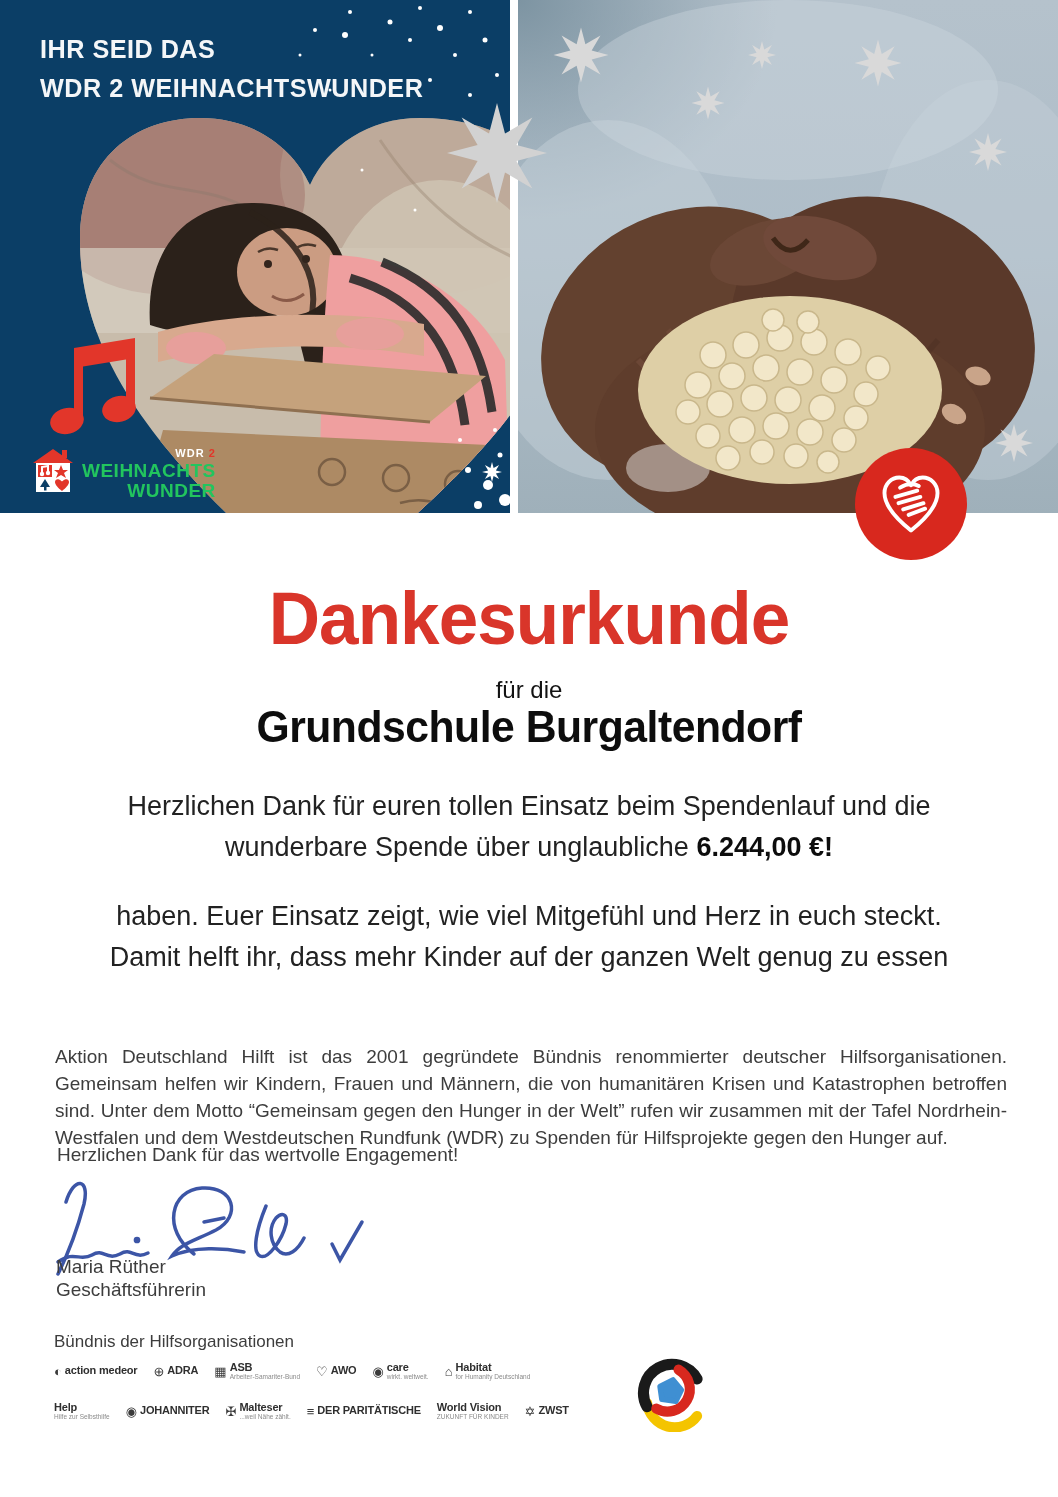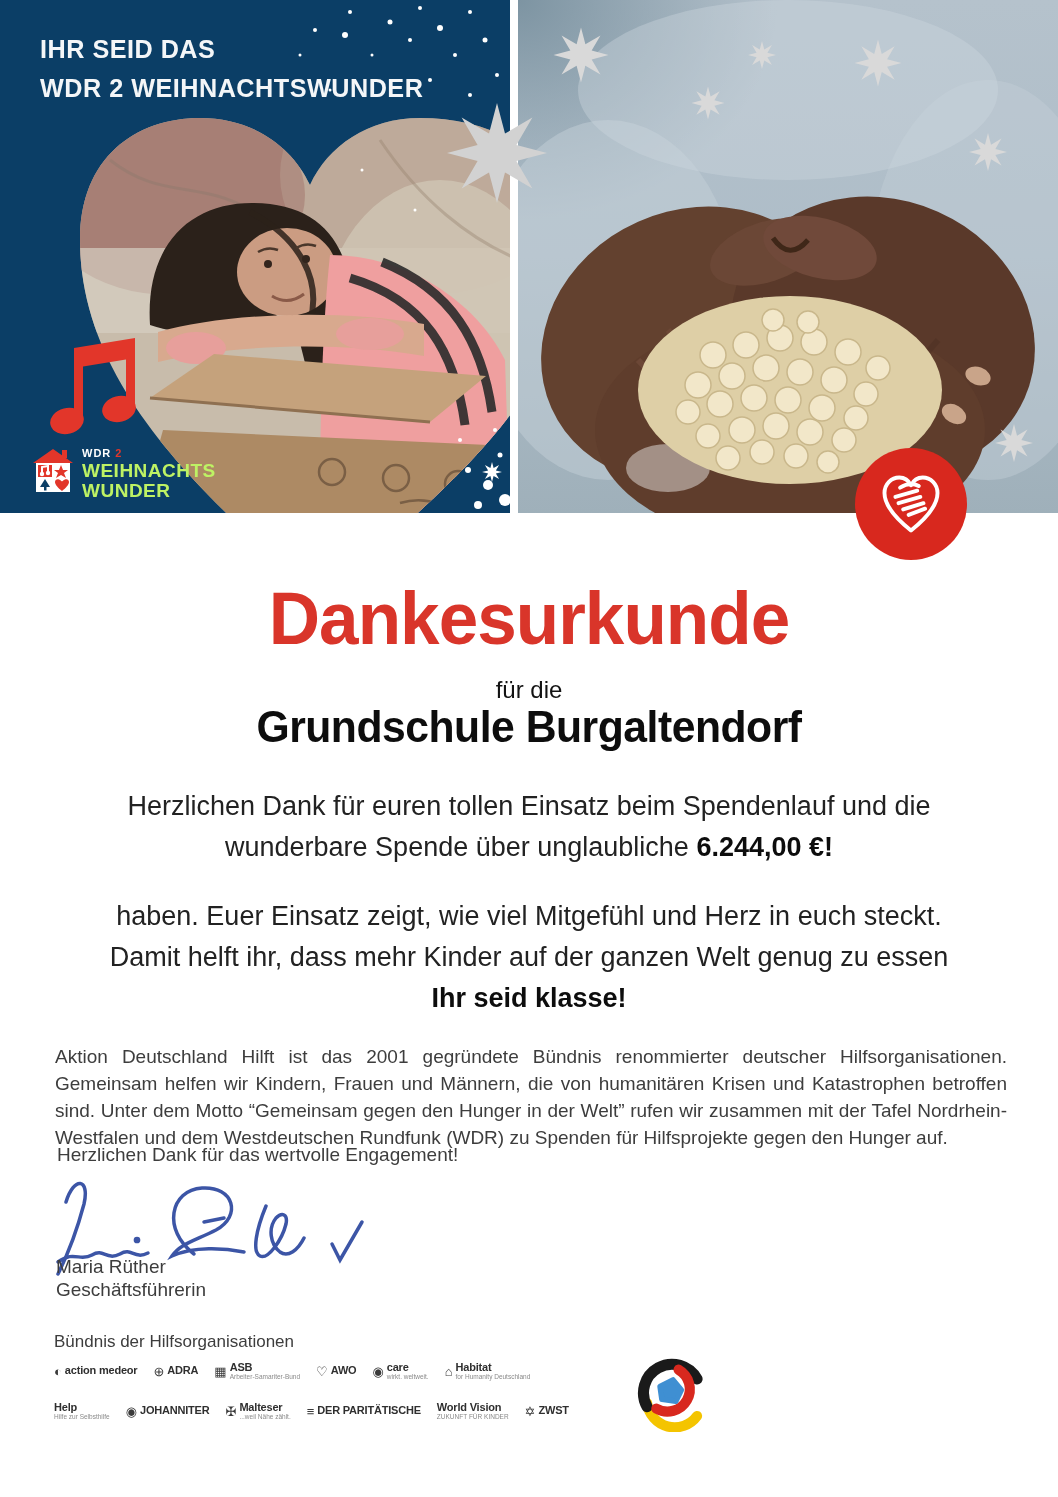--- a/index.html
+++ b/index.html
@@ -7,24 +7,24 @@
         font-family:"Liberation Sans",sans-serif;color:#1c1c1c;}
   
   .hero{position:absolute;left:0;top:0;width:1058px;height:513px;}
   .hero-left{position:absolute;left:0;top:0;width:510px;height:513px;background:#0b3e66;overflow:hidden;}
   .hero-right{position:absolute;left:518px;top:0;width:540px;height:513px;overflow:hidden;background:#aebdc8;}
   .hero-headline{position:absolute;left:40px;top:30px;color:#f4f6f8;font-weight:bold;
         font-size:26px;line-height:39px;letter-spacing:.5px;transform:scaleX(.97);transform-origin:left top;white-space:nowrap;}
   .heart-photo{position:absolute;left:0;top:0;}
   .note-svg{position:absolute;left:40px;top:336px;}
   .wdr-logo{position:absolute;left:32px;top:448px;display:flex;align-items:flex-start;gap:8px;}
-  .wdr-text{display:flex;flex-direction:column;line-height:1;}
+  .wdr-text{display:flex;flex-direction:column;line-height:1;text-align:right;}
   .wdr-top{font-size:11px;font-weight:bold;color:#fff;letter-spacing:1px;margin-bottom:2px;}
   .wdr-top .ch{color:#e2362a;}
-  .wdr-main{font-size:19px;font-weight:bold;color:#bef264;letter-spacing:.5px;line-height:20px;}
+  .wdr-main{font-size:19px;font-weight:bold;color:#22c55e;letter-spacing:.5px;line-height:20px;}
   .stars-overlay{position:absolute;left:0;top:0;pointer-events:none;}
   .adh-badge{position:absolute;left:855px;top:448px;width:112px;height:112px;border-radius:50%;
         background:#d8281e;display:flex;align-items:center;justify-content:center;}
   
   .center-text{position:absolute;left:0;right:0;text-align:center;}
   .cert-title{top:576px;font-size:74px;font-weight:bold;color:#d9352a;letter-spacing:-1px;transform:scaleX(.96);}
   .cert-subtitle{top:676px;font-size:24px;color:#131313;}
   .cert-recipient{top:702px;font-size:44px;font-weight:bold;color:#0d0d0d;letter-spacing:-.5px;transform:scaleX(.97);}
   .cert-thanks{top:786px;font-size:27px;line-height:41px;color:#222;}
   .cert-impact{top:896px;font-size:27px;line-height:41px;color:#222;}
@@ -274,21 +274,20 @@
   <div class="center-text cert-thanks">
     <div>Herzlichen Dank für euren tollen Einsatz beim Spendenlauf und die</div>
     <div>
       <span>wunderbare Spende über unglaubliche </span><span class="bold">6.244,00 €!</span>
     </div>
   </div>
 
   <div class="center-text cert-impact">
     <div>haben. Euer Einsatz zeigt, wie viel Mitgefühl und Herz in euch steckt.</div>
     <div>Damit helft ihr, dass mehr Kinder auf der ganzen Welt genug zu essen</div>
-    <div class="bold">Ihr seid klasse!</div>
   </div>
 
   <p class="about" style="margin:0;">Aktion Deutschland Hilft ist das 2001 gegründete Bündnis renommierter deutscher Hilfsorganisationen. Gemeinsam helfen wir Kindern, Frauen und Männern, die von humanitären Krisen und Katastrophen betroffen sind. Unter dem Motto “Gemeinsam gegen den Hunger in der Welt” rufen wir zusammen mit der Tafel Nordrhein-Westfalen und dem Westdeutschen Rundfunk (WDR) zu Spenden für Hilfsprojekte gegen den Hunger auf.</p>
   <div class="closing">Herzlichen Dank für das wertvolle Engagement!</div>
 
   <svg class="signature" width="330" height="110" viewBox="0 0 330 110" aria-hidden="true">
     <g stroke="#3c55a6" stroke-width="3.5" fill="none" stroke-linecap="round">
       <path d="M 22 34 C 30 8 46 10 40 36 C 32 66 22 90 14 106"></path>
       <path d="M 14 94 C 30 82 36 94 48 87 C 60 80 62 93 76 86 C 88 79 90 92 104 85"></path>
       <circle cx="93" cy="72" r="1.6" fill="#3c55a6"></circle>

